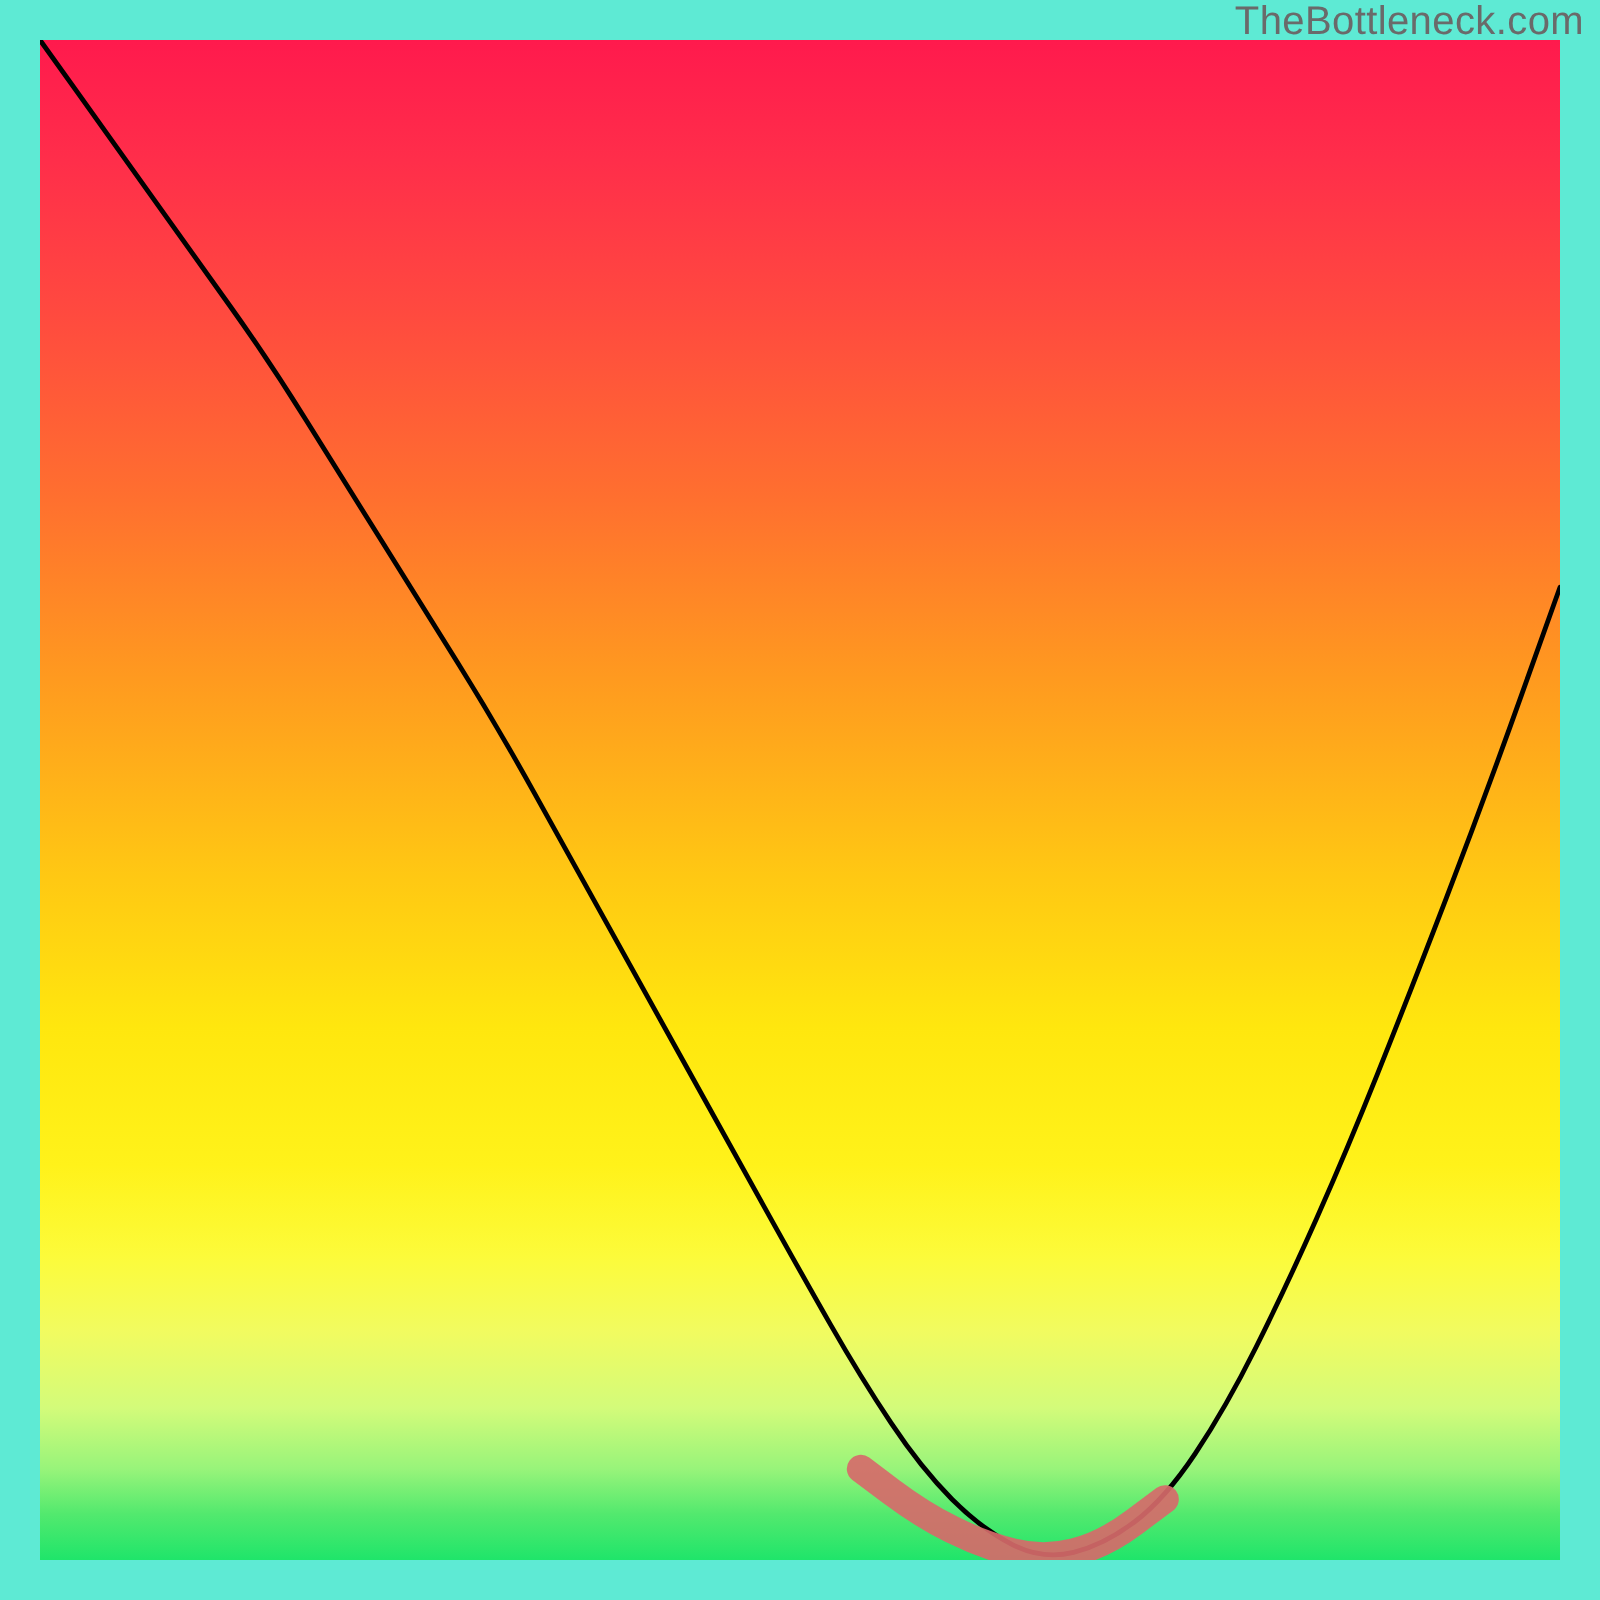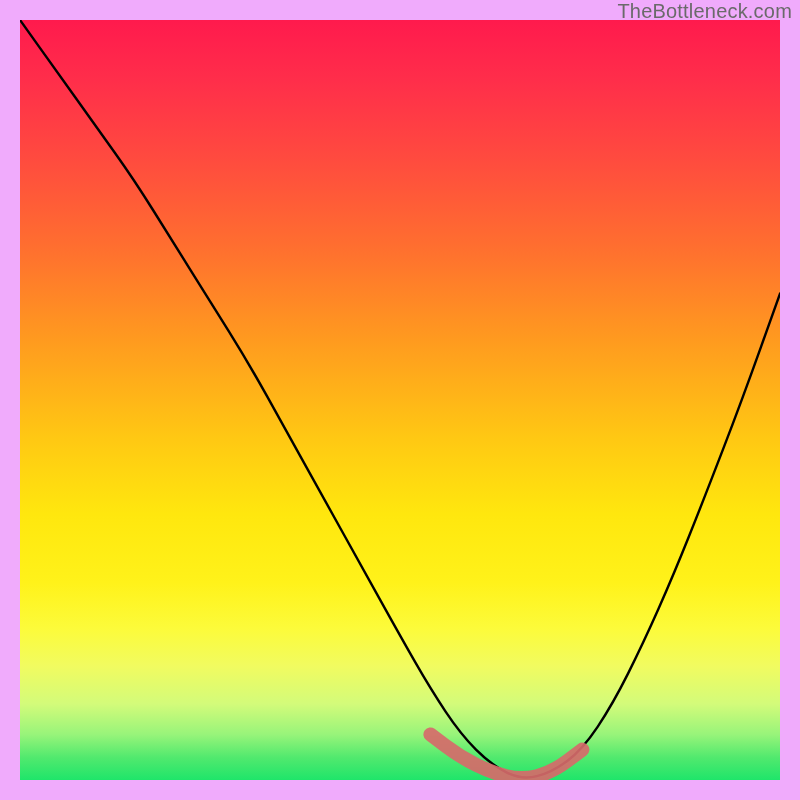--- a/index.html
+++ b/index.html
@@ -8,21 +8,21 @@
     width: 800px;
     height: 800px;
     background: #000;
     overflow: hidden;
     font-family: Arial, Helvetica, sans-serif;
   }
   .frame {
     position: relative;
     width: 800px;
     height: 800px;
-    background: #f0abfc;
+    background: #5eead4;
     text-decoration: underline;
   }
   .plot {
     position: absolute;
     left: 20px;
     top: 20px;
     width: 760px;
     height: 760px;
     
     background: linear-gradient(

